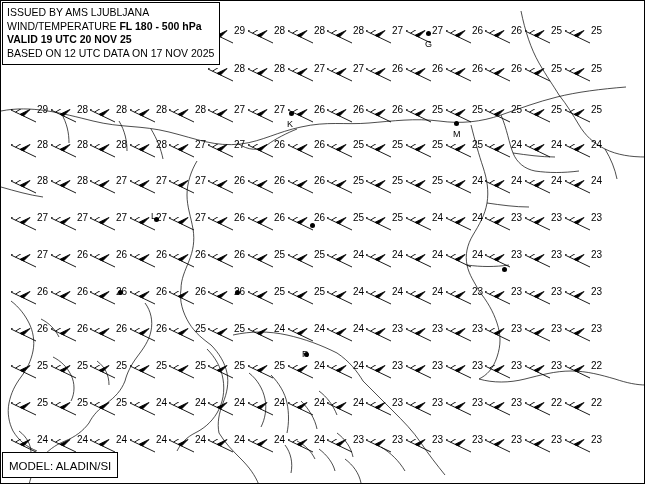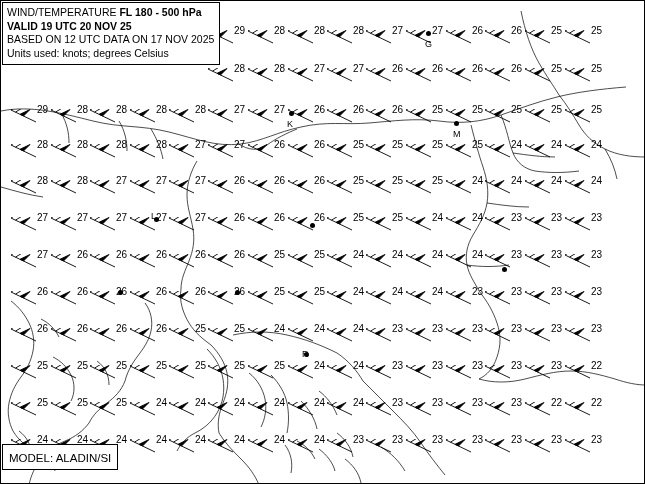--- a/index.html
+++ b/index.html
@@ -2,21 +2,21 @@
 <html><head>
 <meta charset="utf-8">
 <style>
   html,body{margin:0;padding:0;background:#ffffff;}
   body{width:645px;height:484px;overflow:hidden;font-family:"Liberation Sans",sans-serif;}
   #wrap{position:relative;width:645px;height:484px;border:1px solid #000;box-sizing:border-box;background:#fff;}
   #mapsvg{position:absolute;left:0;top:0;width:645px;height:484px;}
   .legend{position:absolute;left:1px;top:1px;background:#fff;border:1px solid #000;padding:3px 5px 4px 4px;box-sizing:border-box;}
   .legend div{font-size:10.5px;line-height:13.5px;color:#000;white-space:nowrap;}
   .legend b{font-weight:bold;}
-  .model{position:absolute;left:1px;bottom:13px;background:#fff;border:1px solid #000;padding:3px 6px;box-sizing:border-box;}
+  .model{position:absolute;left:1px;bottom:5px;background:#fff;border:1px solid #000;padding:3px 6px;box-sizing:border-box;}
   .model span{font-size:11.5px;color:#000;}
   .stn{position:absolute;font-size:10px;color:#000;line-height:10px;white-space:nowrap;}
   .barb{position:absolute;}
   .cityname{position:absolute;font-size:9px;color:#000;}
 </style>
 </head>
 <body>
 
 <div id="wrap">
 
@@ -1634,23 +1634,23 @@
     </div>
   <div id="cities">
       <div class="cityname" style="left: 424px; top: 38px;">G</div>
       <div class="cityname" style="left: 286px; top: 118px;">K</div>
       <div class="cityname" style="left: 452px; top: 128px;">M</div>
       <div class="cityname" style="left: 150px; top: 210px;">L</div>
       <div class="cityname" style="left: 301px; top: 348px;">R</div>
     </div>
 
   <div class="legend">
+    <div>ISSUED BY AMS LJUBLJANA</div>
     <div><span>WIND/TEMPERATURE </span><b>FL 180 - 500 hPa</b></div>
     <div><b>VALID 19 UTC 20 NOV 25</b></div>
     <div>BASED ON 12 UTC DATA ON 17 NOV 2025</div>
-    <div>Units used: knots; degrees Celsius</div>
   </div>
 
   <div class="model">
     <span>MODEL: ALADIN/SI</span>
   </div>
 
 </div>
 
 </body></html>

